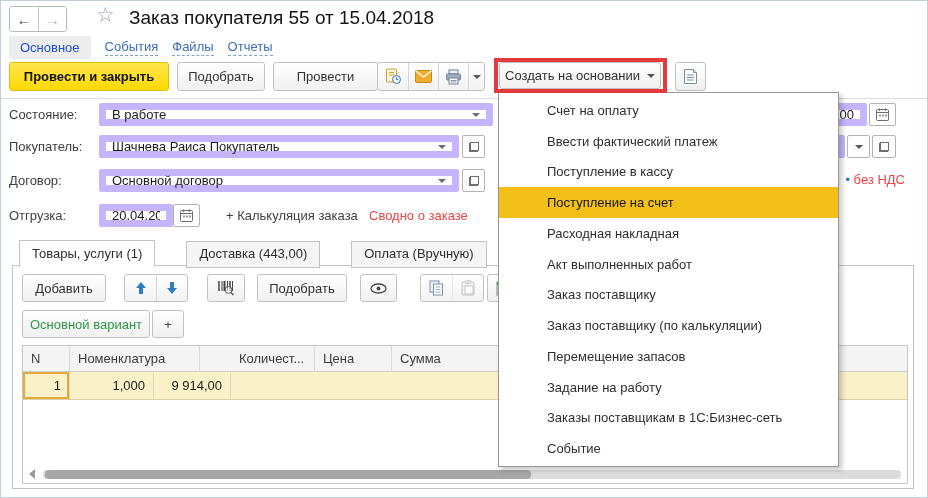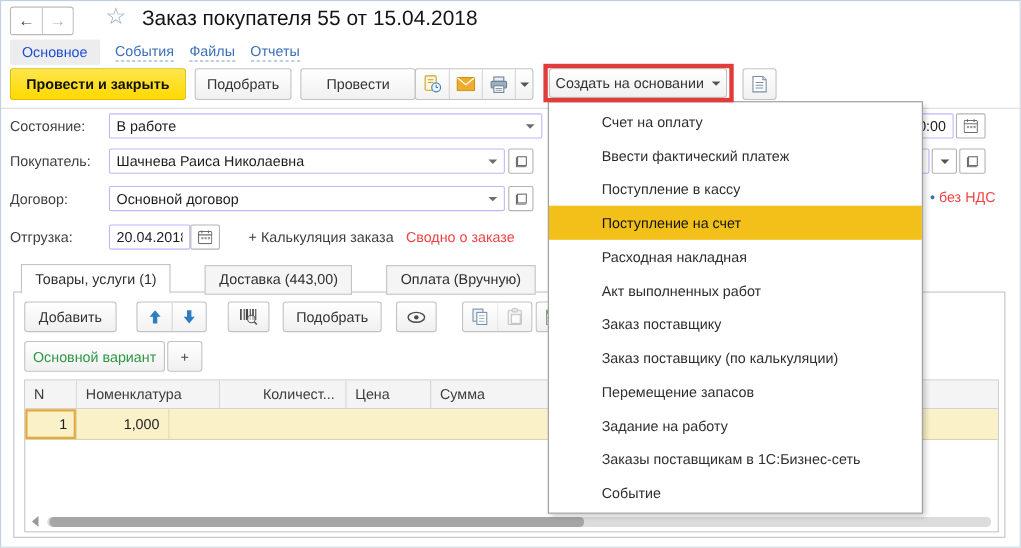--- a/index.html
+++ b/index.html
@@ -39,21 +39,21 @@
   .caret { width:0; height:0; border-left:4px solid transparent; border-right:4px solid transparent; border-top:4px solid #555; display:inline-block; }
 
   .create-btn { position:absolute; left:498px; top:61px; width:162px; height:27px; display:flex; align-items:center; justify-content:center; gap:7px; }
   .annotation-red { position:absolute; left:493px; top:57px; width:173px; height:35px; border:4px solid #e23b3b; z-index:100; pointer-events:none; }
   .btn-report { position:absolute; left:674px; top:61px; width:31px; height:29px; display:flex; align-items:center; justify-content:center; }
 
   .toolbar-sep { position:absolute; left:0; top:97px; width:100%; height:1px; background:#dcdcdc; }
 
   
   .frm-label { position:absolute; left:8px; color:#3f3f3f; }
-  .field { position:absolute; height:23px; border:1px solid #c4b5fd; border-radius:2px; background:#fff;
+  .field { position:absolute; height:23px; border:7px solid #c4b5fd; border-radius:2px; background:#fff;
            display:flex; align-items:center; padding:0 6px; color:#1d1d1d; }
   .field .val { flex:1; white-space:nowrap; overflow:hidden; }
   .field .caret { margin-left:4px; border-top-color:#6d6d6d; }
   .sqbtn { position:absolute; height:23px; border:1px solid #b3b3b3; border-radius:2px; background:#fff;
            display:flex; align-items:center; justify-content:center; cursor:pointer; }
   .openicon { position:relative; width:10px; height:10px; }
   .openicon:before { content:""; position:absolute; left:0; bottom:0; width:7px; height:7px; border:1px solid #6e6e6e; background:#fff; }
   .openicon:after  { content:""; position:absolute; right:0; top:0; width:7px; height:7px; border:1px solid #6e6e6e; background:#fff; }
   .link { color:#ef4444; cursor:pointer; white-space:nowrap; }
   .plainlink { color:#3f3f3f; white-space:nowrap; }
@@ -184,21 +184,21 @@
         <line x1="3.5" y1="0.5" x2="3.5" y2="3" stroke="#6e6e6e"></line>
         <line x1="9.5" y1="0.5" x2="9.5" y2="3" stroke="#6e6e6e"></line>
         <rect x="3" y="6.5" width="2" height="2" fill="#9b9b9b"></rect>
         <rect x="6" y="6.5" width="2" height="2" fill="#9b9b9b"></rect>
         <rect x="9" y="6.5" width="2" height="2" fill="#9b9b9b"></rect>
       </svg>
   </div>
 
   <div class="frm-label" style="top:138px;">Покупатель:</div>
   <div class="field" style="left:98px; top:134px; width:360px;">
-    <span class="val">Шачнева Раиса Николаевна</span>
+    <span class="val">Шачнева Раиса Покупатель</span>
     <span class="caret"></span>
   </div>
   <div class="sqbtn" style="left:461px; top:134px; width:23px;">
       <span class="openicon"></span>
     </div>
 
   <div class="field" style="left:700px; top:134px; width:144px;">
       <span class="val"></span>
     </div>
   <div class="sqbtn" style="left:846px; top:134px; width:23px;">
@@ -322,20 +322,21 @@
       <div class="grid-head">
         <div class="hc c-n" style="justify-content:flex-start;">N</div>
         <div class="hc c-nom">Номенклатура</div>
         <div class="hc c-qty" style="justify-content:flex-start;margin-left:31px;">Количест...</div>
         <div class="hc c-price" style="justify-content:flex-start;">Цена</div>
         <div class="hc c-sum" style="justify-content:flex-start;">Сумма</div>
       </div>
       <div class="grid-row">
         <div class="dc c-n cell-active">1</div>
         <div class="dc c-qty">1,000</div>
+        <div class="dc c-price">9 914,00</div>
         <div class="dc c-sum"></div>
       </div>
       <div class="hscroll-left"></div>
       <div class="hscroll-track">
         <div class="hscroll-thumb"></div>
       </div>
     </div>
   </div>
 
   <div class="ctxmenu">

